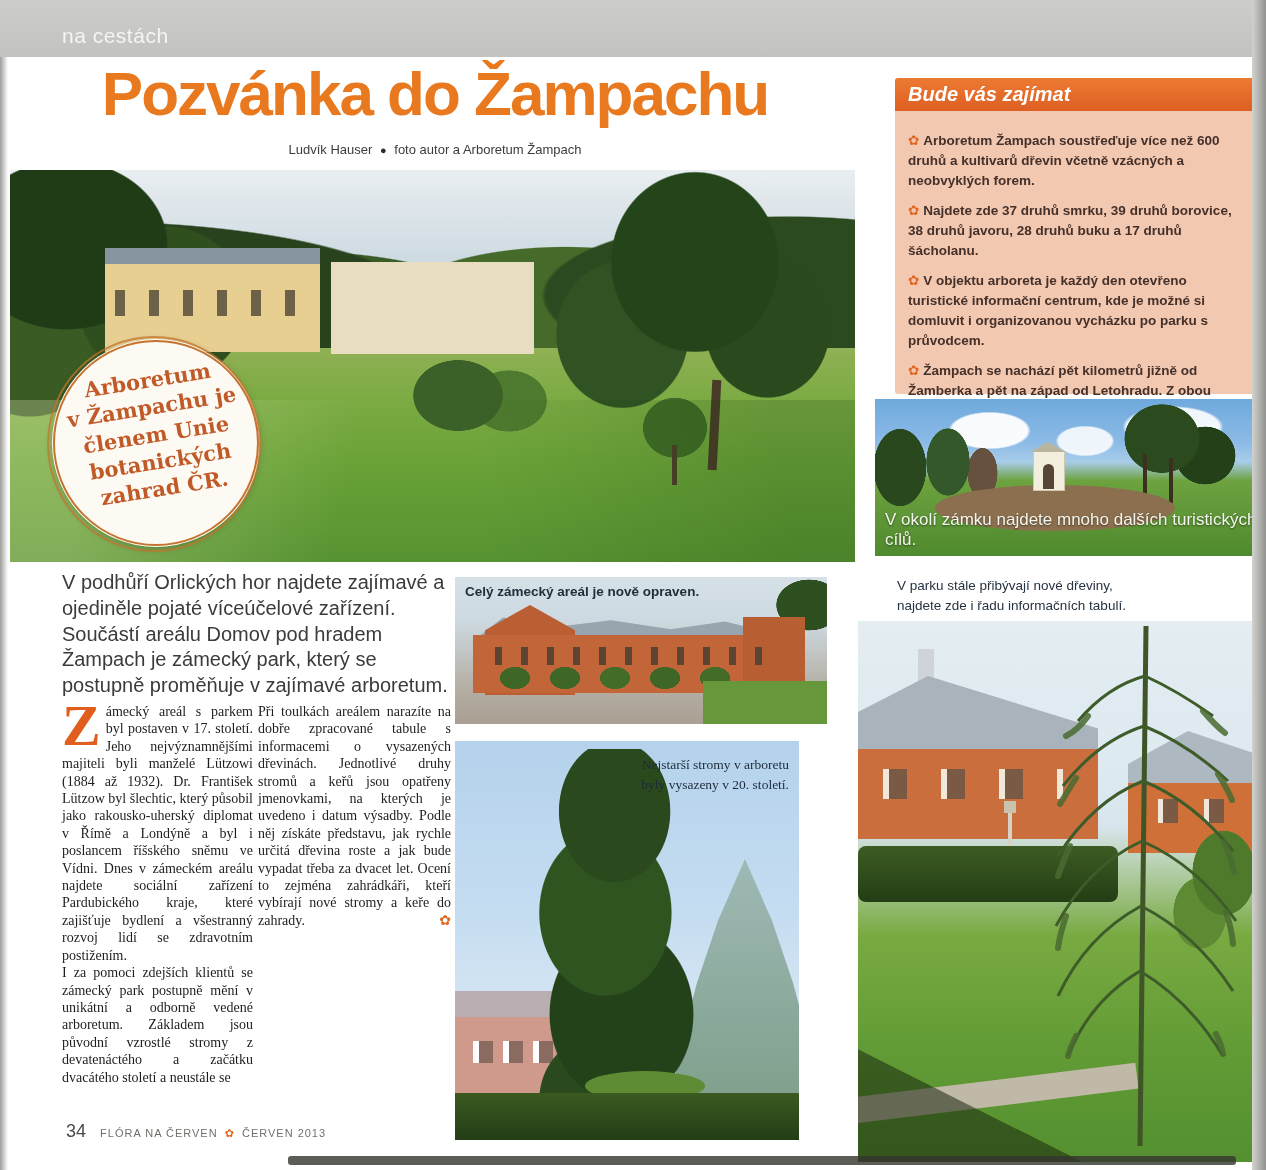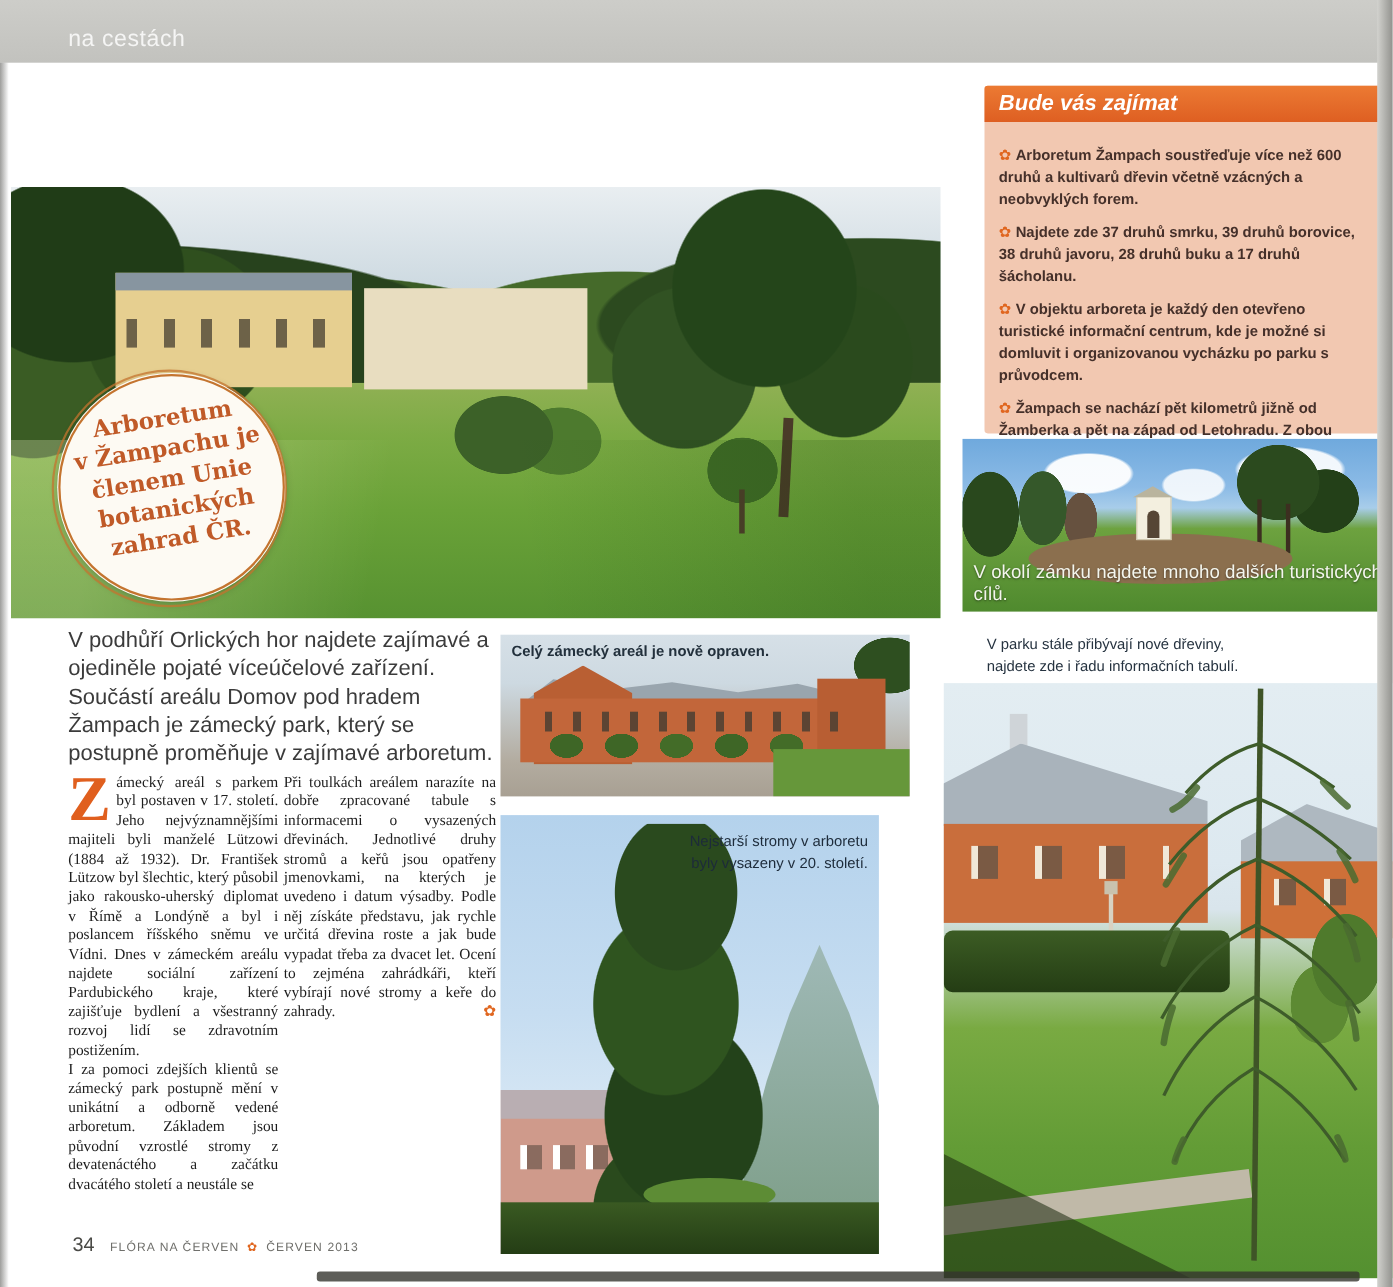--- a/index.html
+++ b/index.html
@@ -91,21 +91,21 @@
     radial-gradient(10% 70% at 8% 50%,#3e6626 0 60%,transparent 61%),
     radial-gradient(10% 70% at 28% 50%,#3e6626 0 60%,transparent 61%),
     radial-gradient(10% 70% at 48% 50%,#436c28 0 60%,transparent 61%),
     radial-gradient(10% 70% at 68% 50%,#3e6626 0 60%,transparent 61%),
     radial-gradient(10% 70% at 88% 50%,#436c28 0 60%,transparent 61%);}
   .pc-grass{left:248px;top:104px;width:124px;height:43px;background:#66973a;}
   .pc-bigtree{left:300px;top:0;width:90px;height:70px;background:
     radial-gradient(60% 60% at 60% 40%,#2e4f20 0 60%,transparent 61%);}
 
   .photo-trees{left:455px;top:741px;width:344px;height:399px;overflow:hidden;
-    background:linear-gradient(#b4d2ec 0%,#c6ddf1 45%,#d7e7f4 70%,#cfe0ee 100%);}
+    background:linear-gradient(#b4d2ec 0%,#c6ddf1 45%,#d7e7f4 70%,#cfe0ee 100%);font-family:Liberation Serif, serif;}
   .pt-caption{right:10px;top:14px;text-align:right;font-size:13.5px;line-height:1.45;color:#1d2b3a;}
   .pt-building{left:0;top:250px;width:130px;height:149px;background:#cf9a8b;
     box-shadow:inset 0 26px 0 #b9aeb2;}
   .pt-building-win{left:18px;top:300px;width:90px;height:22px;
     background:repeating-linear-gradient(to right,#fff 0 6px,#8a6b5f 6px 20px,transparent 20px 30px);}
   .pt-tree-main{left:40px;top:8px;width:230px;height:390px;background:
     radial-gradient(40% 30% at 52% 16%,#2a4a1e 0 60%,transparent 61%),
     radial-gradient(46% 34% at 48% 42%,#2f541f 0 62%,transparent 63%),
     radial-gradient(50% 36% at 55% 68%,#23421a 0 62%,transparent 63%),
     radial-gradient(44% 28% at 45% 90%,#2a4a1d 0 58%,transparent 59%);}
@@ -181,20 +181,26 @@
   {position:absolute;}
 </style>
 </head>
 <body>
 
 <div id="canvas">
 
   <div class="abs band-top"></div>
   <div class="abs section-tab">na cestách</div>
 
+  <div class="abs page-title">Pozvánka do Žampachu</div>
+  <div class="abs byline">
+    <span>Ludvík Hauser</span>
+    <span class="dot">●</span>
+    <span>foto autor a Arboretum Žampach</span>
+  </div>
 
   <div class="abs photo-main">
     <div class="pm-hill"></div>
     <div class="pm-tree-left"></div>
     <div class="pm-house">
       <div class="pm-house-win"></div>
     </div>
     <div class="pm-tree-center"></div>
     <div class="pm-trunk"></div>
     <div class="pm-bush-mid"></div>

